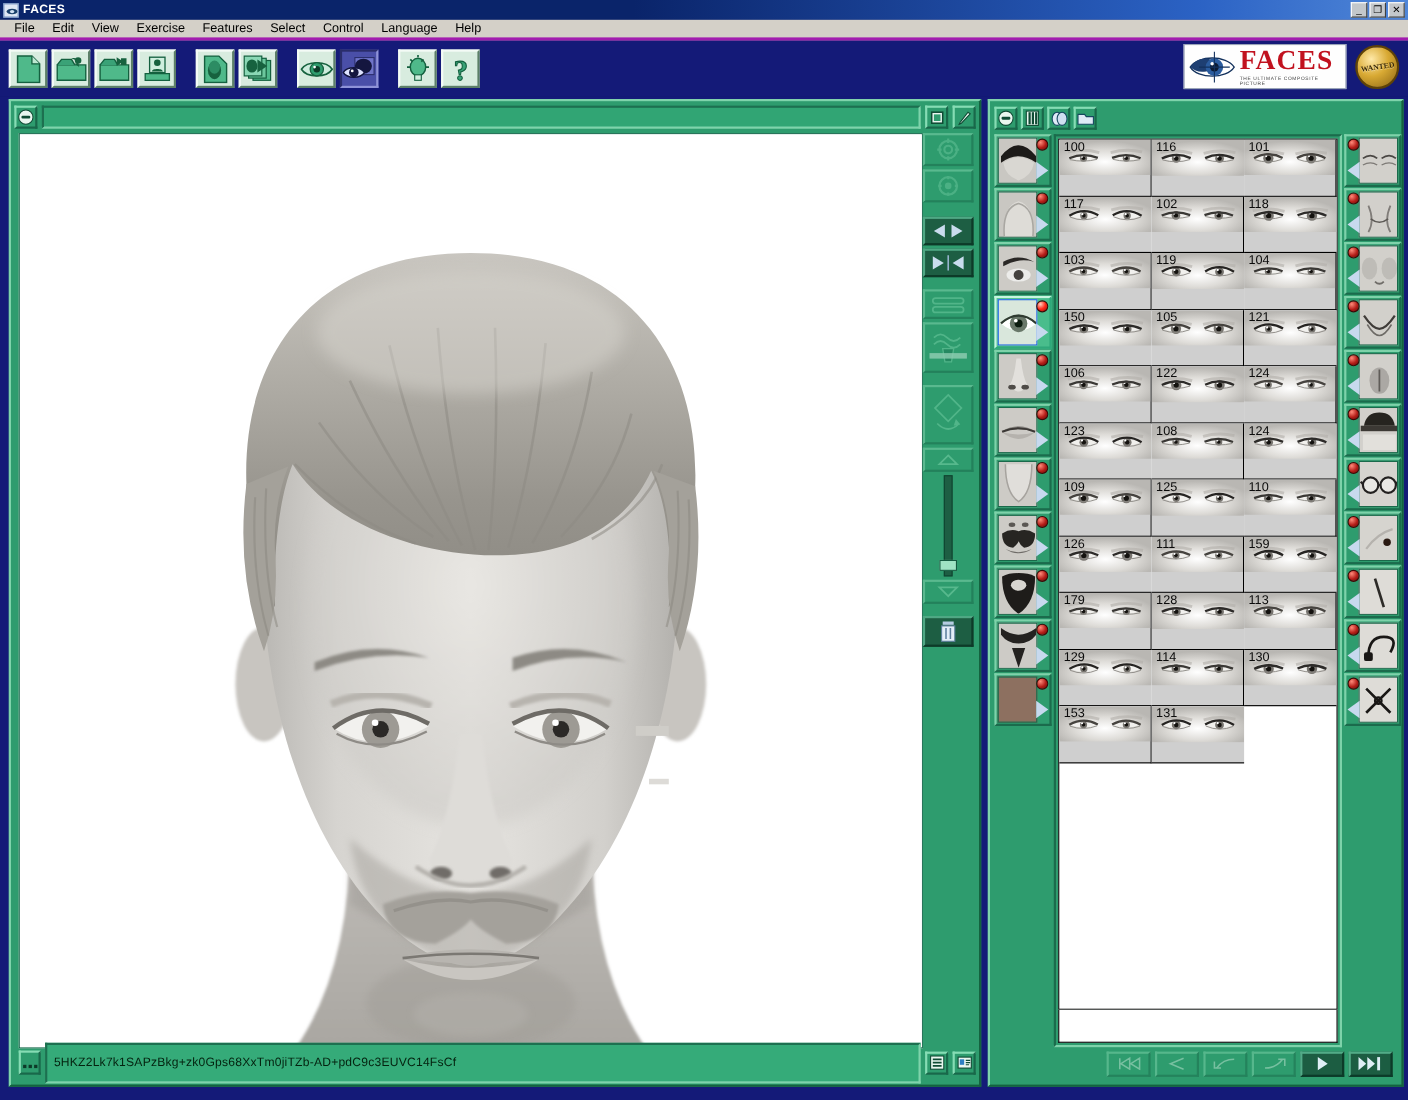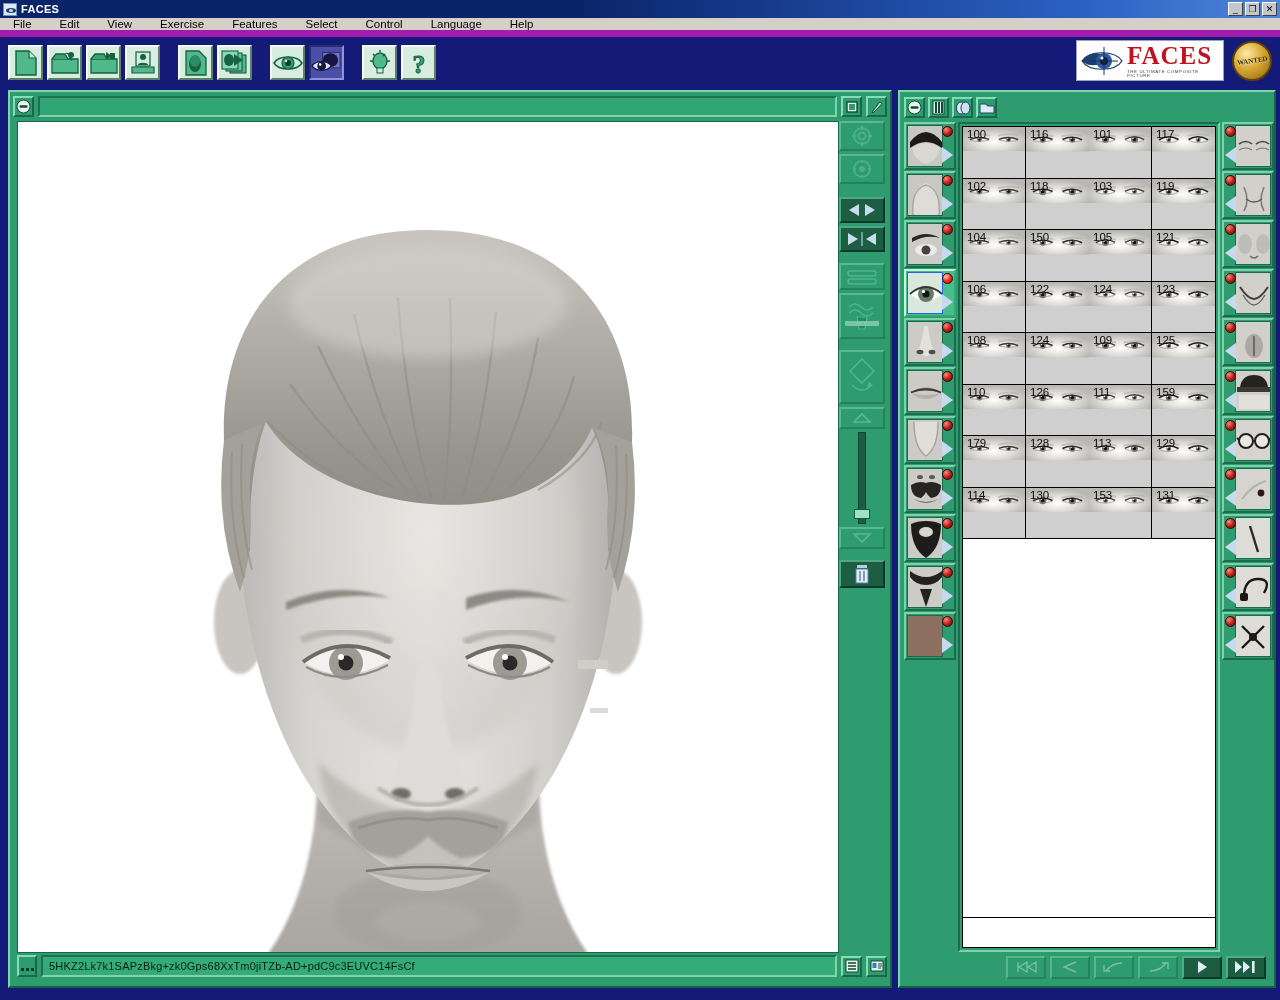--- a/index.html
+++ b/index.html
@@ -37,22 +37,21 @@
   .win-btn {
     width: 15px; height: 14px; background: #c3c7cb;
     border: 1px solid #ffffff; border-right-color: #404040; border-bottom-color: #404040;
     color: #000; font-size: 9px; line-height: 12px; text-align: center;
     font-family: "Liberation Sans", sans-serif;
   }
   
   #menubar {
     position: absolute; left: 0; top: 18px; width: 1280px; height: 19px;
     background: #d4d0c8; display: flex; align-items: center; padding-left: 5px;
-    border-bottom: 7px solid #a21caf;
-    gap: 12px;
+    border-bottom: 3px solid #a21caf;
   }
   .menu-item {
     font-size: 11.5px; color: #000; padding: 2px 8px; cursor: default;
   }
   
   #toolbar {
     position: absolute; left: 0; top: 37px; width: 1280px; height: 51px;
     background: #141a78;
     display: flex; align-items: center;
   }
@@ -156,21 +155,21 @@
     display: flex; align-items: center; gap: 4px;
   }
   #status-dots {
     width: 20px; height: 22px; background: #2e9c6e;
     border: 2px solid; border-color: #86dcb4 #19684a #19684a #86dcb4;
     display: flex; align-items: flex-end; justify-content: center; padding-bottom: 4px; gap: 2px;
     flex: none;
   }
   #status-dots i { width: 3px; height: 3px; background: #0d3a28; display: block; }
   #status-field {
-    flex: 1; height: 22px; background: #35ab79;
+    flex: 1; height: 37px; background: #35ab79;
     border: 2px solid; border-color: #1d7050 #7fd3ab #7fd3ab #1d7050;
     display: flex; align-items: center; padding-left: 6px;
     font-size: 11px; color: #04220f; letter-spacing: .2px;
     font-family: "Liberation Sans", sans-serif;
     overflow: hidden; white-space: nowrap;
   }
   
   #feat-panel {
     position: absolute; left: 898px; top: 2px; width: 378px; height: 898px;
     background: #2e9c6e;
@@ -226,21 +225,21 @@
   .feat-col.right .feat-item { flex-direction: row-reverse; }
   .feat-col.right .feat-thumb { margin-left: 0; margin-right: 1px; }
   .feat-col.right .feat-led { right: auto; left: 1px; }
   #grid-wrap {
     flex: 1; background: #2e9c6e;
     border: 2px solid; border-color: #1b6b4c #7ed2aa #7ed2aa #1b6b4c;
     padding: 2px; display: flex; flex-direction: column;
   }
   #eye-grid {
     flex: 1; background: #ffffff; border: 1px solid #000;
-    display: grid; grid-template-columns: 1fr 1fr 1fr 1fr;
+    display: grid; grid-template-columns: 1fr 1fr 1fr;
     grid-auto-rows: 51.5px; align-content: start;
   }
   .eye-cell {
     position: relative; border-right: 1px solid #000; border-bottom: 1px solid #000;
     overflow: hidden; background: #cfcfcf;
   }
   .eye-cell:nth-child(2n) { border-right: none; }
   .eye-num {
     position: absolute; left: 4px; top: 1px; z-index: 3;
     font-size: 11.5px; color: #0b0b0b;

